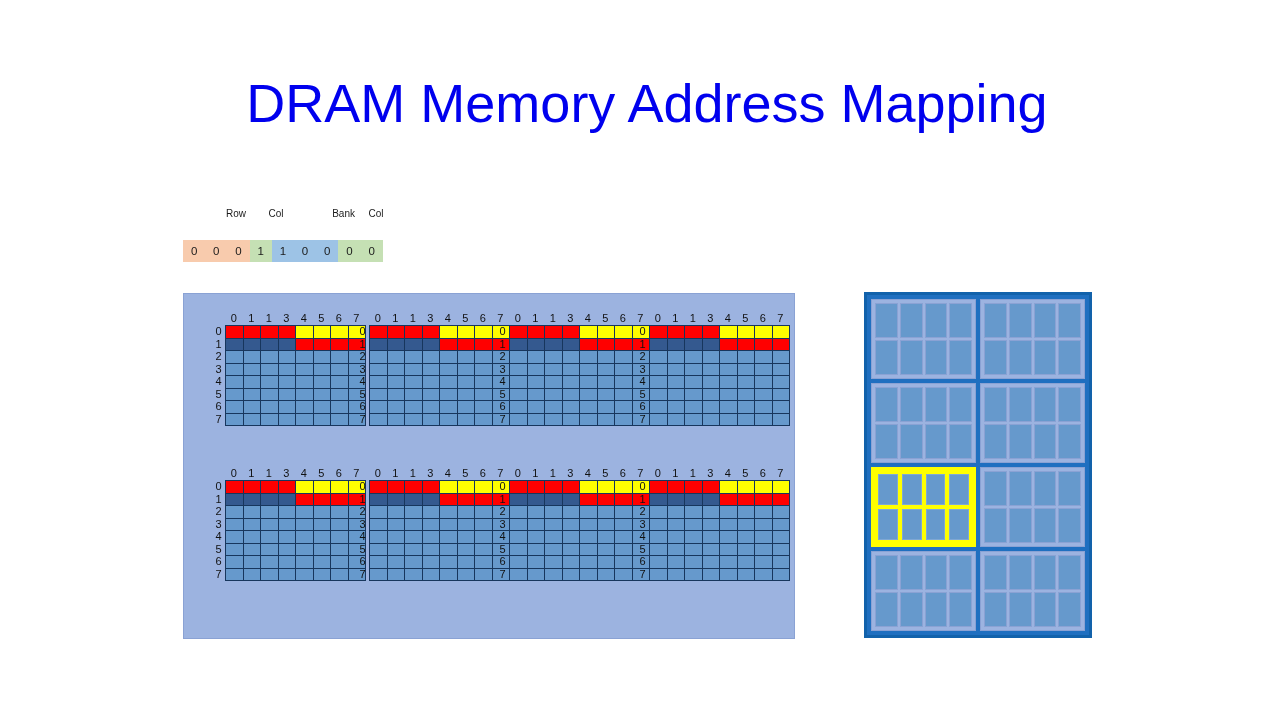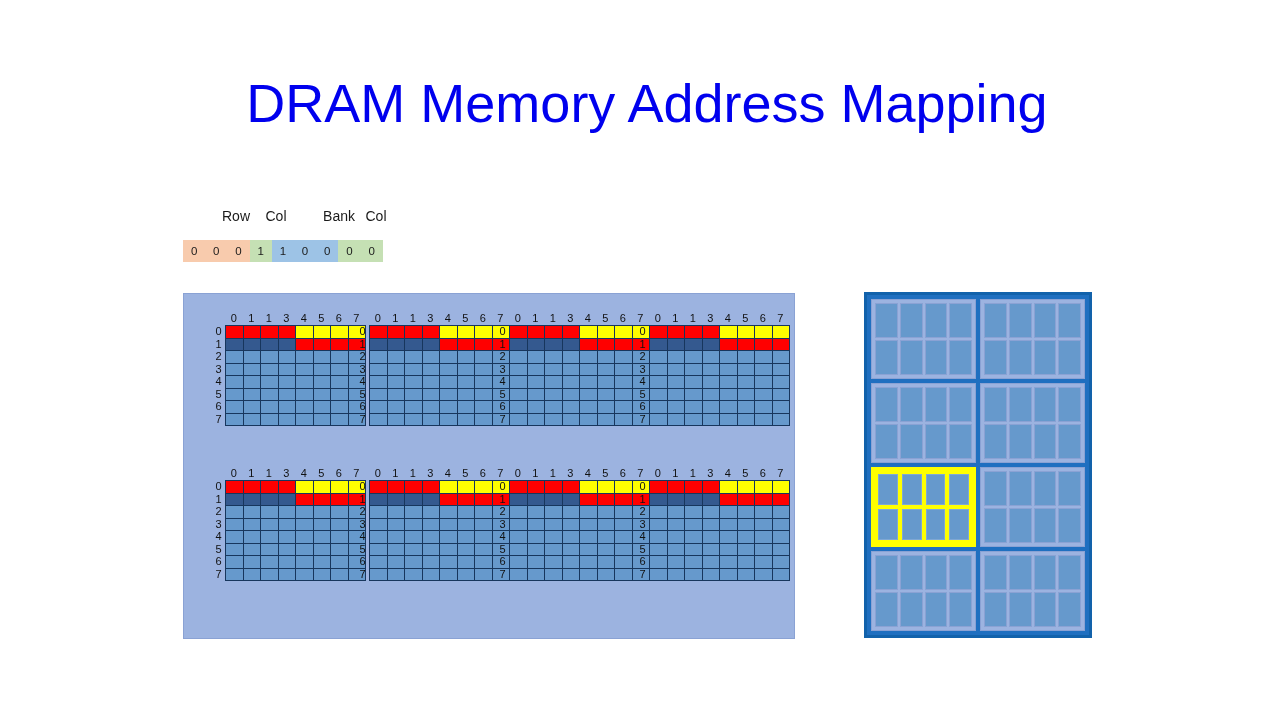--- a/index.html
+++ b/index.html
@@ -38,21 +38,21 @@
     top: 208px;
   }
   #address-labels {
     position: relative;
     height: 22px;
     width: 222px;
   }
   .addr-label {
     position: absolute;
     top: 0;
-    font-size: 14px;
+    font-size: 10px;
     color: #1a1a1a;
     font-family: "Liberation Sans", sans-serif;
     white-space: nowrap;
   }
   #address-bits {
     position: relative;
     display: flex;
     height: 22px;
     width: 222px;
     margin-top: 10px;

